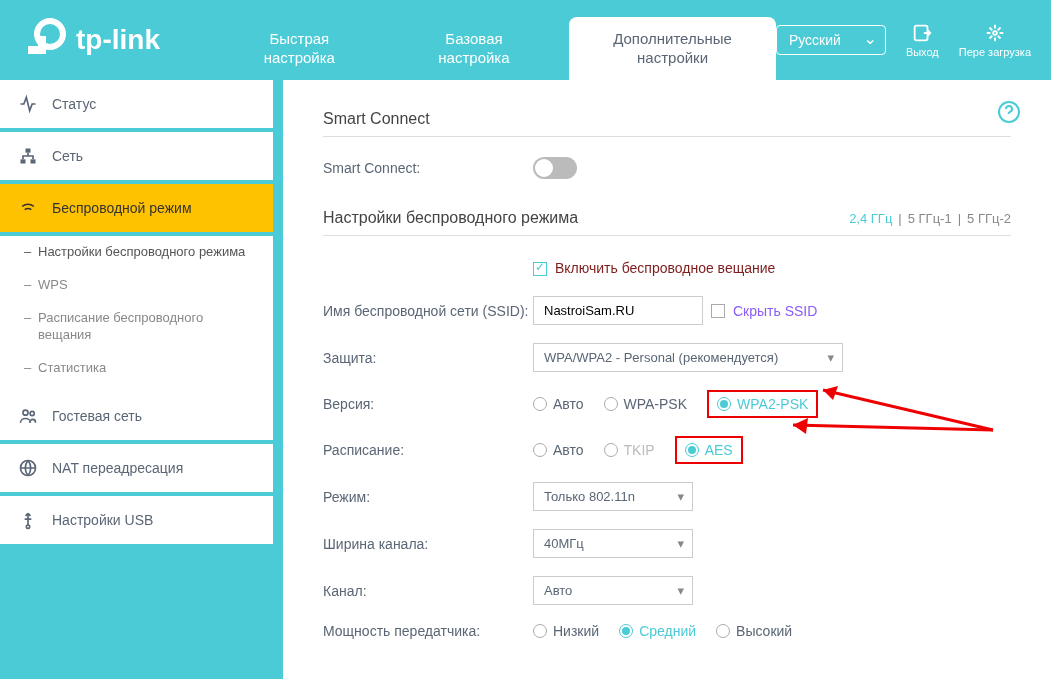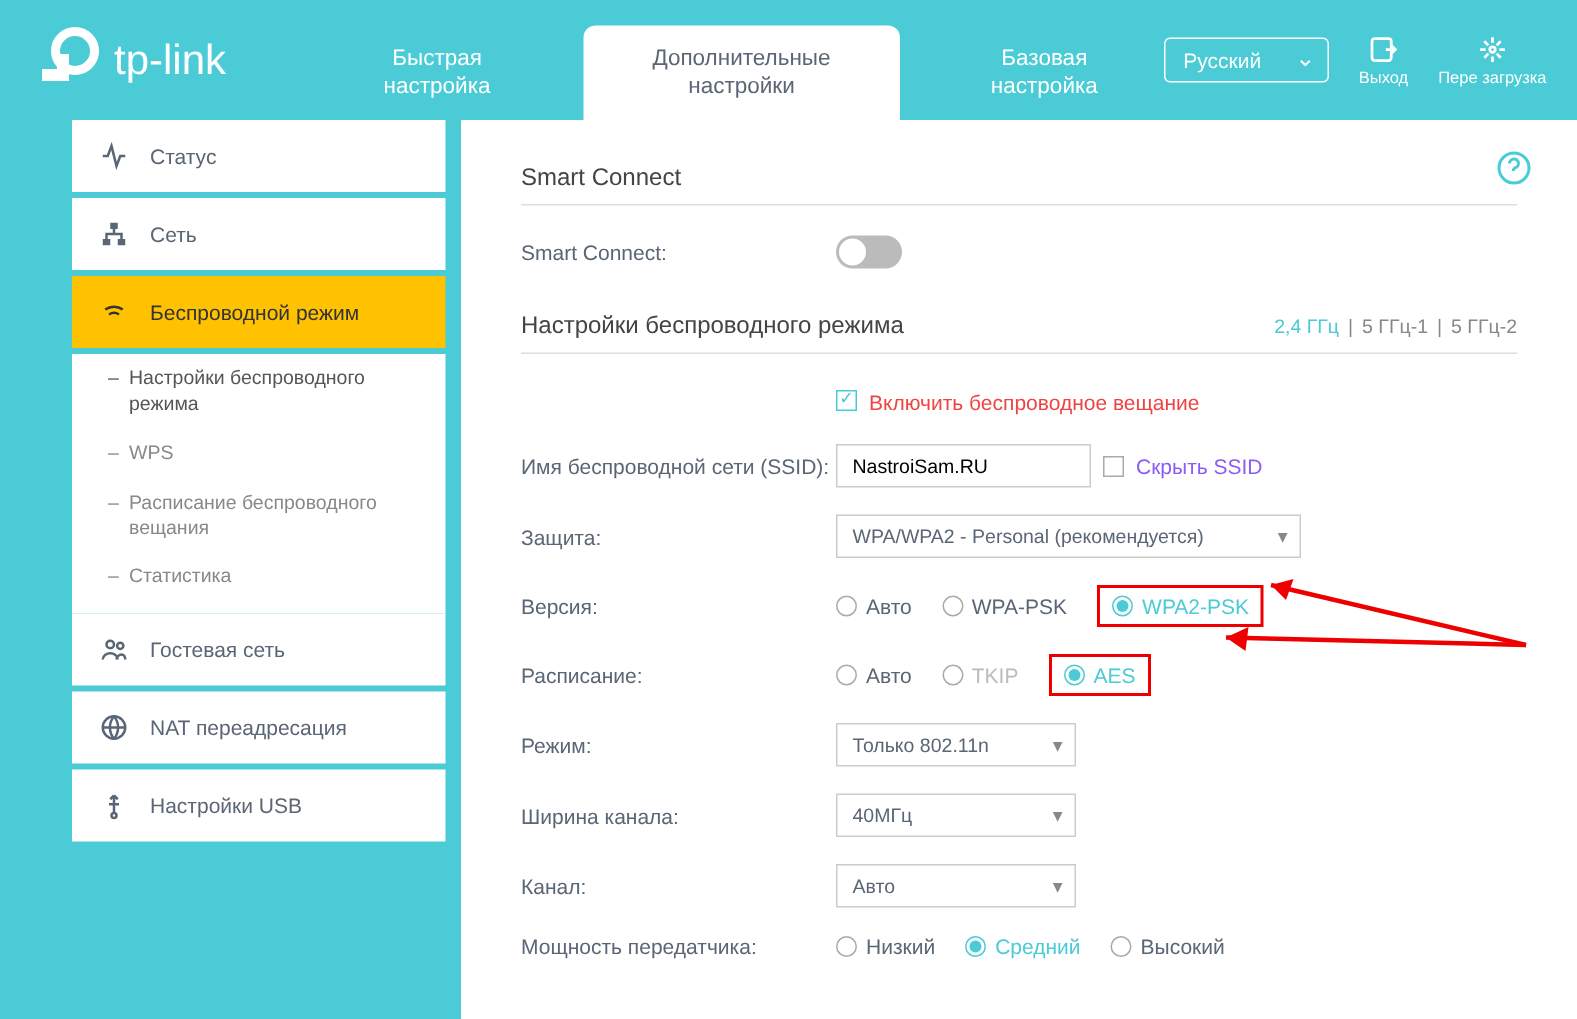--- a/index.html
+++ b/index.html
@@ -1,49 +1,49 @@
 <!DOCTYPE html>
 <html><head>
 <meta charset="utf-8">
 <style>
 * { box-sizing: border-box; margin: 0; padding: 0; }
 body { font-family: Arial, sans-serif; font-size: 14px; color: #5a6675; background: #4acbd6; width: 1051px; height: 679px; overflow: hidden; }
 .header { height: 80px; display: flex; align-items: center; padding: 0 20px; }
-.logo { display: flex; align-items: center; color: #fff; font-size: 28px; font-weight: 400; margin-right: 60px; }
+.logo { display: flex; align-items: center; color: #fff; font-size: 28px; font-weight: 700; margin-right: 60px; }
 .logo svg { width: 48px; height: 48px; margin-right: 8px; }
 .tabs { display: flex; gap: 17px; flex: 1; }
 .tab { color: #fff; padding: 12px 24px; text-align: center; font-size: 15px; line-height: 1.3; cursor: pointer; border-radius: 8px 8px 0 0; margin-top: 16px; }
 .tab.active { background: #fff; color: #5a6675; }
 .header-right { display: flex; align-items: center; gap: 20px; }
 .lang-select { background: #4acbd6; border: 1px solid #fff; color: #fff; padding: 6px 28px 6px 12px; border-radius: 4px; position: relative; min-width: 110px; }
 .lang-select::after { content: "⌄"; position: absolute; right: 8px; top: 3px; font-size: 16px; }
 .header-icon { color: #fff; text-align: center; font-size: 11px; }
 .header-icon svg { width: 22px; height: 22px; display: block; margin: 0 auto 2px; }
 .main { display: flex; height: calc(100% - 80px); }
-.sidebar { width: 259px; padding: 0 10px 0 0; margin-left: 48px; }
+.sidebar { width: 283px; padding: 0 10px 0 0; }
 .side-item { background: #fff; margin-bottom: 4px; padding: 14px 18px; display: flex; align-items: center; gap: 14px; cursor: pointer; }
 .side-item.active { background: #ffc200; color: #333; }
 .side-item svg { width: 20px; height: 20px; flex-shrink: 0; }
 .side-sub { background: #fff; padding: 0 0 8px 0; }
 .side-sub-item { padding: 8px 18px 8px 38px; color: #888; font-size: 13px; position: relative; cursor: pointer; line-height: 1.3; }
 .side-sub-item::before { content: "–"; position: absolute; left: 24px; top: 8px; }
 .side-sub-item.selected { color: #555; }
 .content { flex: 1; background: #fff; padding: 30px 40px; overflow: auto; position: relative; }
 .help-icon { position: absolute; right: 30px; top: 20px; color: #4acbd6; }
 .section-title { font-size: 16px; color: #444; padding-bottom: 8px; border-bottom: 1px solid #ddd; margin-bottom: 20px; }
 .section-header { display: flex; justify-content: space-between; align-items: baseline; border-bottom: 1px solid #ddd; padding-bottom: 8px; margin-bottom: 24px; margin-top: 30px; }
 .section-header .title { font-size: 16px; color: #444; }
 .band-tabs { display: flex; gap: 6px; font-size: 13px; color: #888; }
 .band-tabs span { cursor: pointer; }
 .band-tabs .active { color: #4acbd6; }
 .row { display: flex; align-items: center; margin-bottom: 18px; }
 .row label.lbl { width: 210px; color: #5a6675; }
 .toggle { width: 44px; height: 22px; background: #bbb; border-radius: 11px; position: relative; }
 .toggle::after { content: ""; width: 18px; height: 18px; background: #fff; border-radius: 50%; position: absolute; top: 2px; left: 2px; }
-.checkbox-row { display: flex; align-items: flex-start; gap: 8px; margin-left: 210px; margin-bottom: 20px; color: #ef4444; }
+.checkbox-row { display: flex; align-items: flex-end; gap: 8px; margin-left: 210px; margin-bottom: 20px; color: #7f1d1d; }
 .cb { width: 14px; height: 14px; border: 1px solid #4acbd6; position: relative; }
 .cb.checked::after { content: "✓"; position: absolute; left: 1px; top: -3px; color: #4acbd6; font-size: 12px; }
 .cb.gray { border-color: #aaa; }
 input[type=text], input[type=password] { border: 1px solid #ccc; padding: 6px 10px; font-size: 13px; width: 170px; background: #fff; }
 .select { border: 1px solid #ccc; padding: 6px 10px; width: 310px; position: relative; background: #fff; font-size: 13px; }
 .select.narrow { width: 160px; }
 .select::after { content: "▾"; position: absolute; right: 8px; top: 6px; color: #888; }
 .radio-group { display: flex; gap: 20px; align-items: center; }
 .radio { display: flex; align-items: center; gap: 6px; cursor: pointer; }
 .radio-btn { width: 14px; height: 14px; border: 1px solid #aaa; border-radius: 50%; position: relative; }
@@ -62,22 +62,22 @@
   <div class="logo">
     <svg viewBox="0 0 48 48">
         <circle cx="30" cy="18" r="13" fill="none" stroke="#fff" stroke-width="6"></circle>
         <rect x="8" y="30" width="18" height="8" fill="#fff"></rect>
         <rect x="18" y="20" width="8" height="18" fill="#fff"></rect>
       </svg>
     <span>tp-link</span>
   </div>
   <div class="tabs">
     <div class="tab">Быстрая настройка</div>
+    <div class="tab">Базовая настройка</div>
     <div class="tab active">Дополнительные настройки</div>
-    <div class="tab">Базовая настройка</div>
   </div>
   <div class="header-right">
     <div class="lang-select"><span>Русский</span></div>
     <div class="header-icon">
       <svg viewBox="0 0 24 24" fill="none" stroke="#fff" stroke-width="2">
           <rect x="4" y="4" width="14" height="16" rx="2"></rect>
           <path d="M14 12h7m-3-3 3 3-3 3"></path>
         </svg>
       <span>Выход</span>
     </div>

